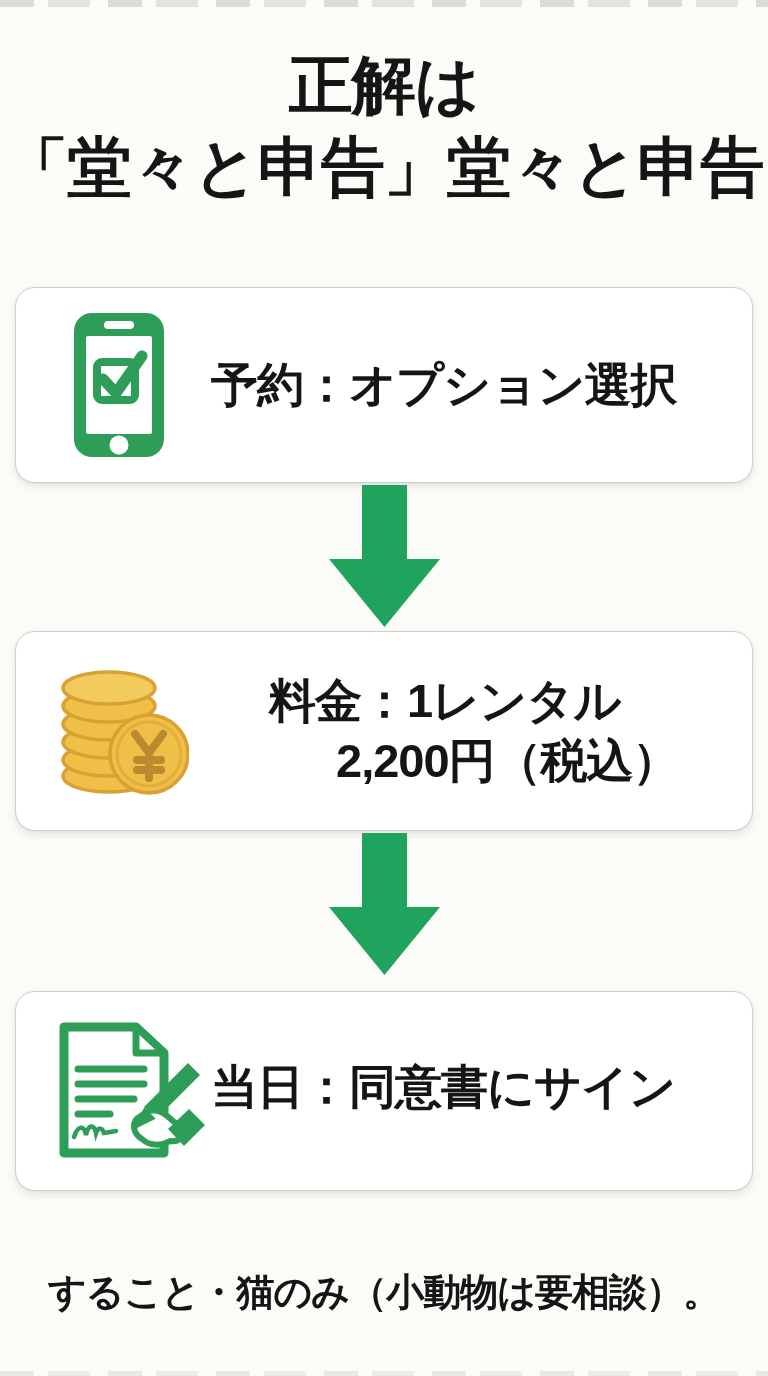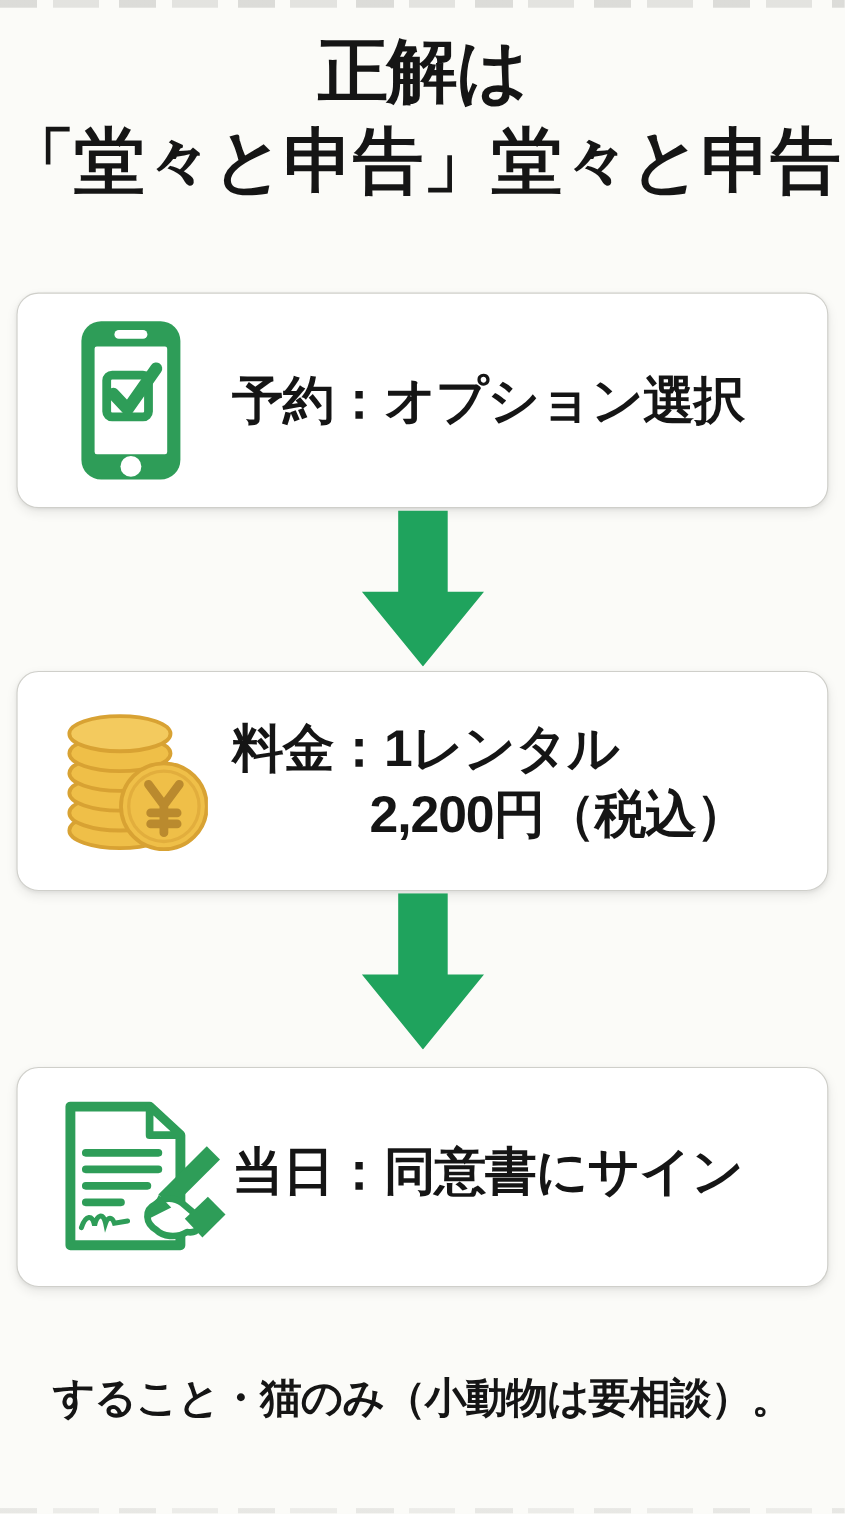--- a/index.html
+++ b/index.html
@@ -19,39 +19,40 @@
     position: absolute; left:0; width:768px; height:7px;
     background: repeating-linear-gradient(90deg,
       #9a9a96 0 34px, rgba(255,255,255,0) 34px 48px,
       #b0b0ac 48px 90px, rgba(255,255,255,0) 90px 108px);
     opacity:.32;
   }
   .edge-strip.top { top:0; }
   .edge-strip.bottom { bottom:0; height:5px; opacity:.20; }
 
   .title {
-    padding-top: 24px;
+    padding-top: 45px;
     text-align: center;
     font-size: 64px;
     line-height: 1.28;
     font-weight: 800;
     color: var(--text, #151515);
     letter-spacing: -1px;
   }
   .title .t-line { display:block; }
 
   .card {
     width: 738px;
     margin: 0 auto;
     background: var(--card-bg, #fff);
     border: 1px solid var(--card-border, #cfcfca);
     border-radius: 20px;
     box-shadow: 0 4px 10px rgba(0,0,0,.08), 0 1px 3px rgba(0,0,0,.05);
     display: flex;
     align-items: center;
+    text-align: center;
   }
   #card-1 { margin-top: 78px; height: 196px; }
   #card-2 { margin-top: 4px;  height: 200px; }
   #card-3 { margin-top: 16px;  height: 200px; font-family: Liberation Mono, monospace; }
 
   .icon-box {
     flex: 0 0 195px;
     display: flex;
     align-items: center;
     justify-content: center;

